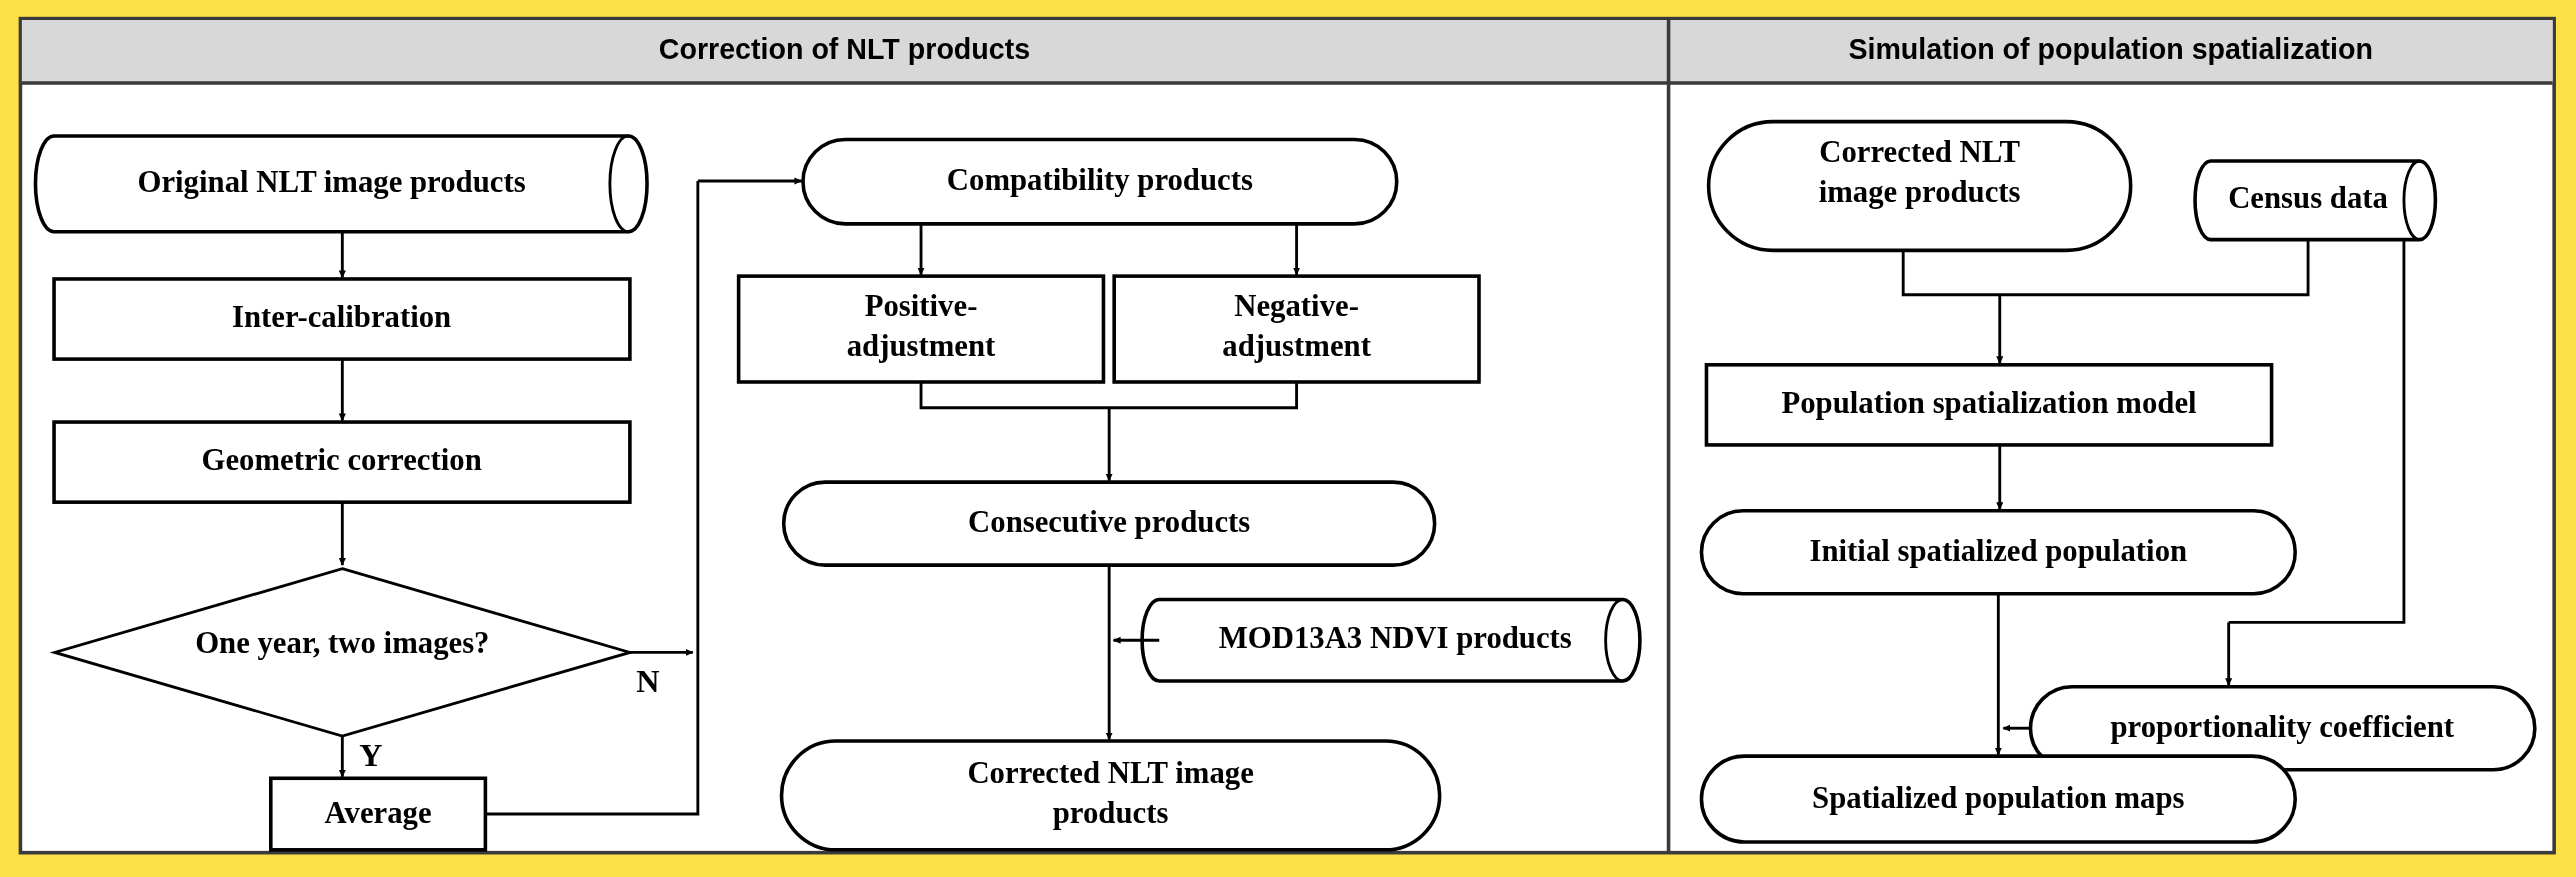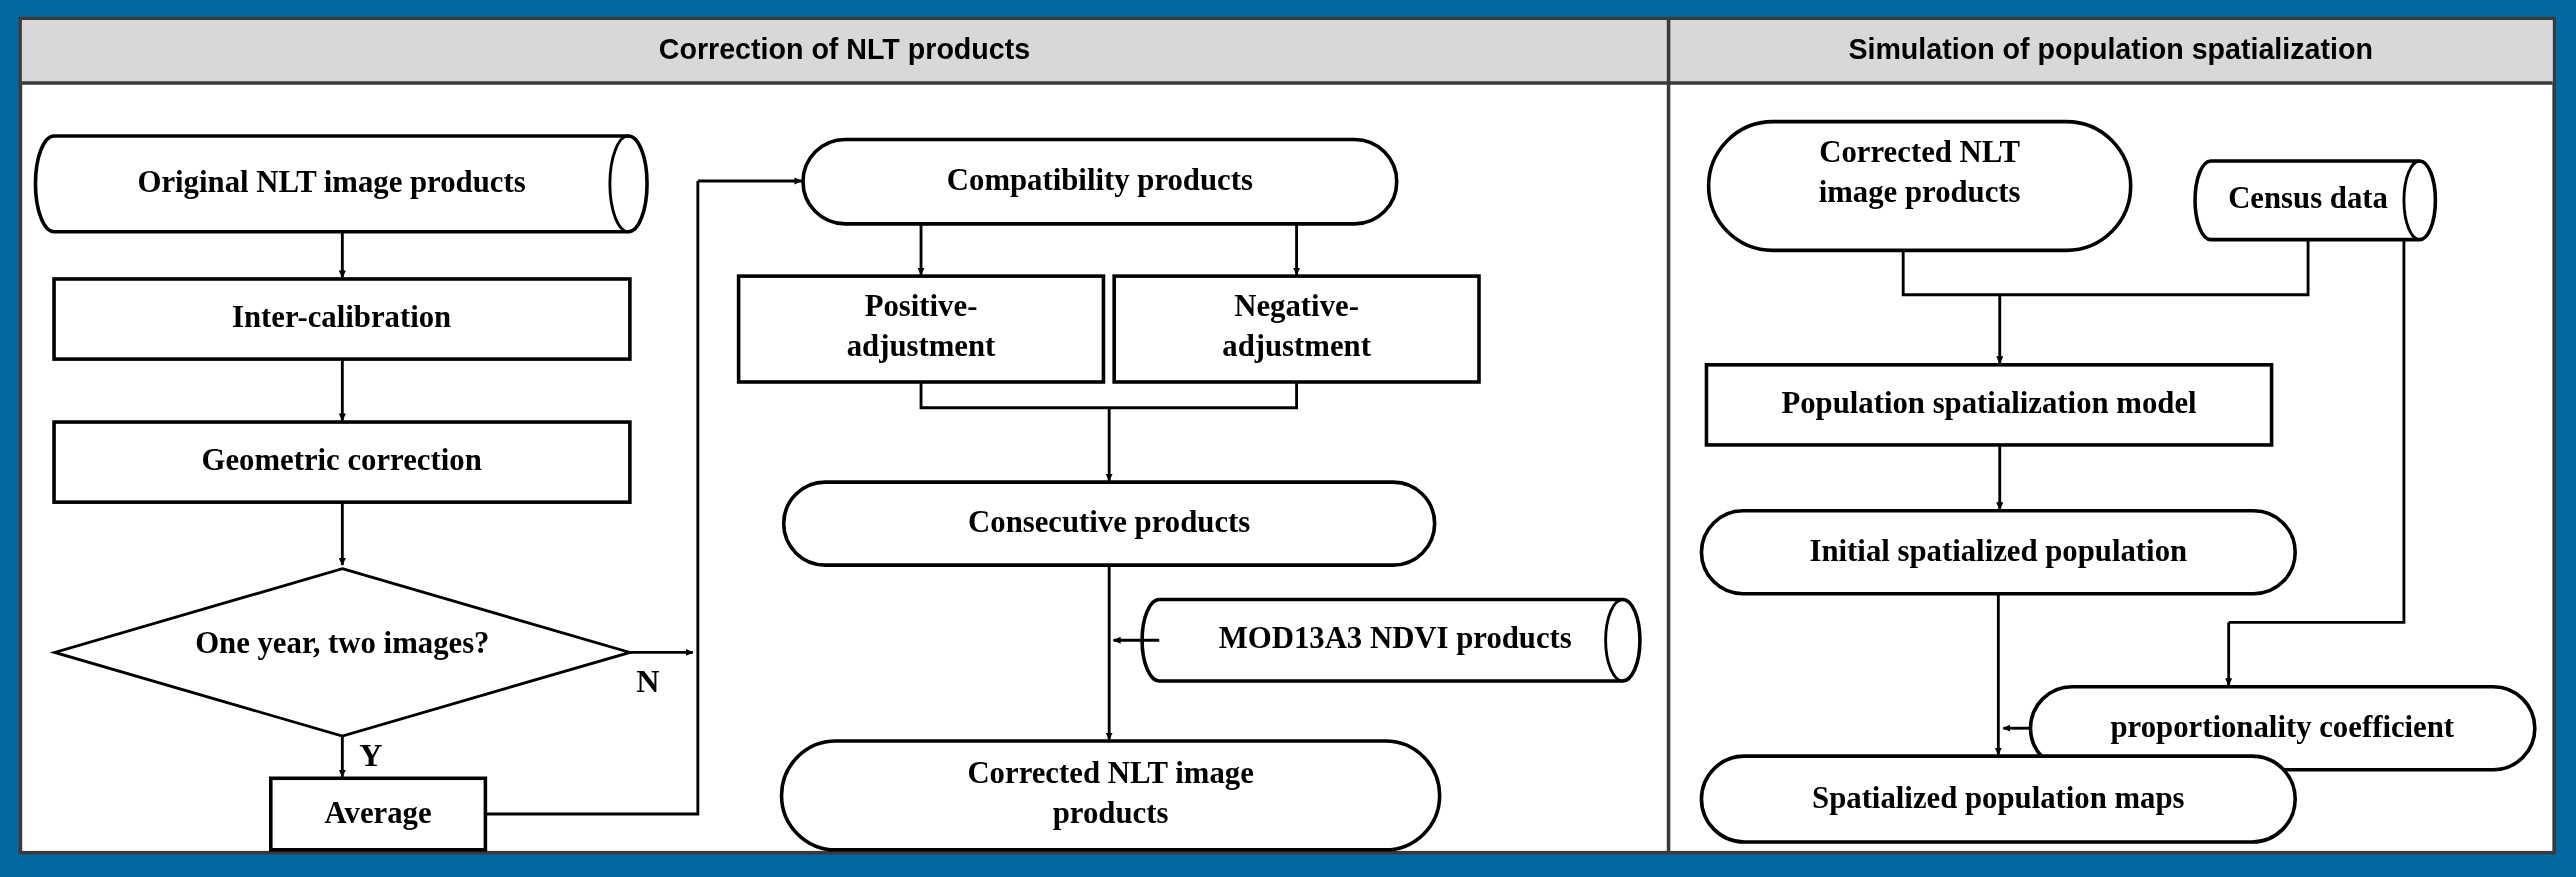--- a/index.html
+++ b/index.html
@@ -1,16 +1,16 @@
 <!DOCTYPE html>
 <html style="font-size:11.4px"><head>
 <meta charset="utf-8">
 <style>
   html,body{margin:0;padding:0;background:#ffffff;}
-  #root{position:relative;width:2576px;height:877px;background:#0369a1;
+  #root{position:relative;width:2576px;height:877px;background:#fde047;
         font-family:"Liberation Serif", serif;}
   svg{display:block;}
   .fl-text{font-family:"Liberation Serif", serif;font-weight:bold;fill:#000000;
            text-anchor:middle;dominant-baseline:middle;}
   .hdr-text{font-family:"Liberation Sans", sans-serif;font-weight:bold;fill:#000000;
             text-anchor:middle;dominant-baseline:middle;}
   .branch-text{font-family:"Liberation Serif", serif;font-weight:bold;fill:#000000;
                text-anchor:middle;dominant-baseline:middle;}
 </style>
 </head>

